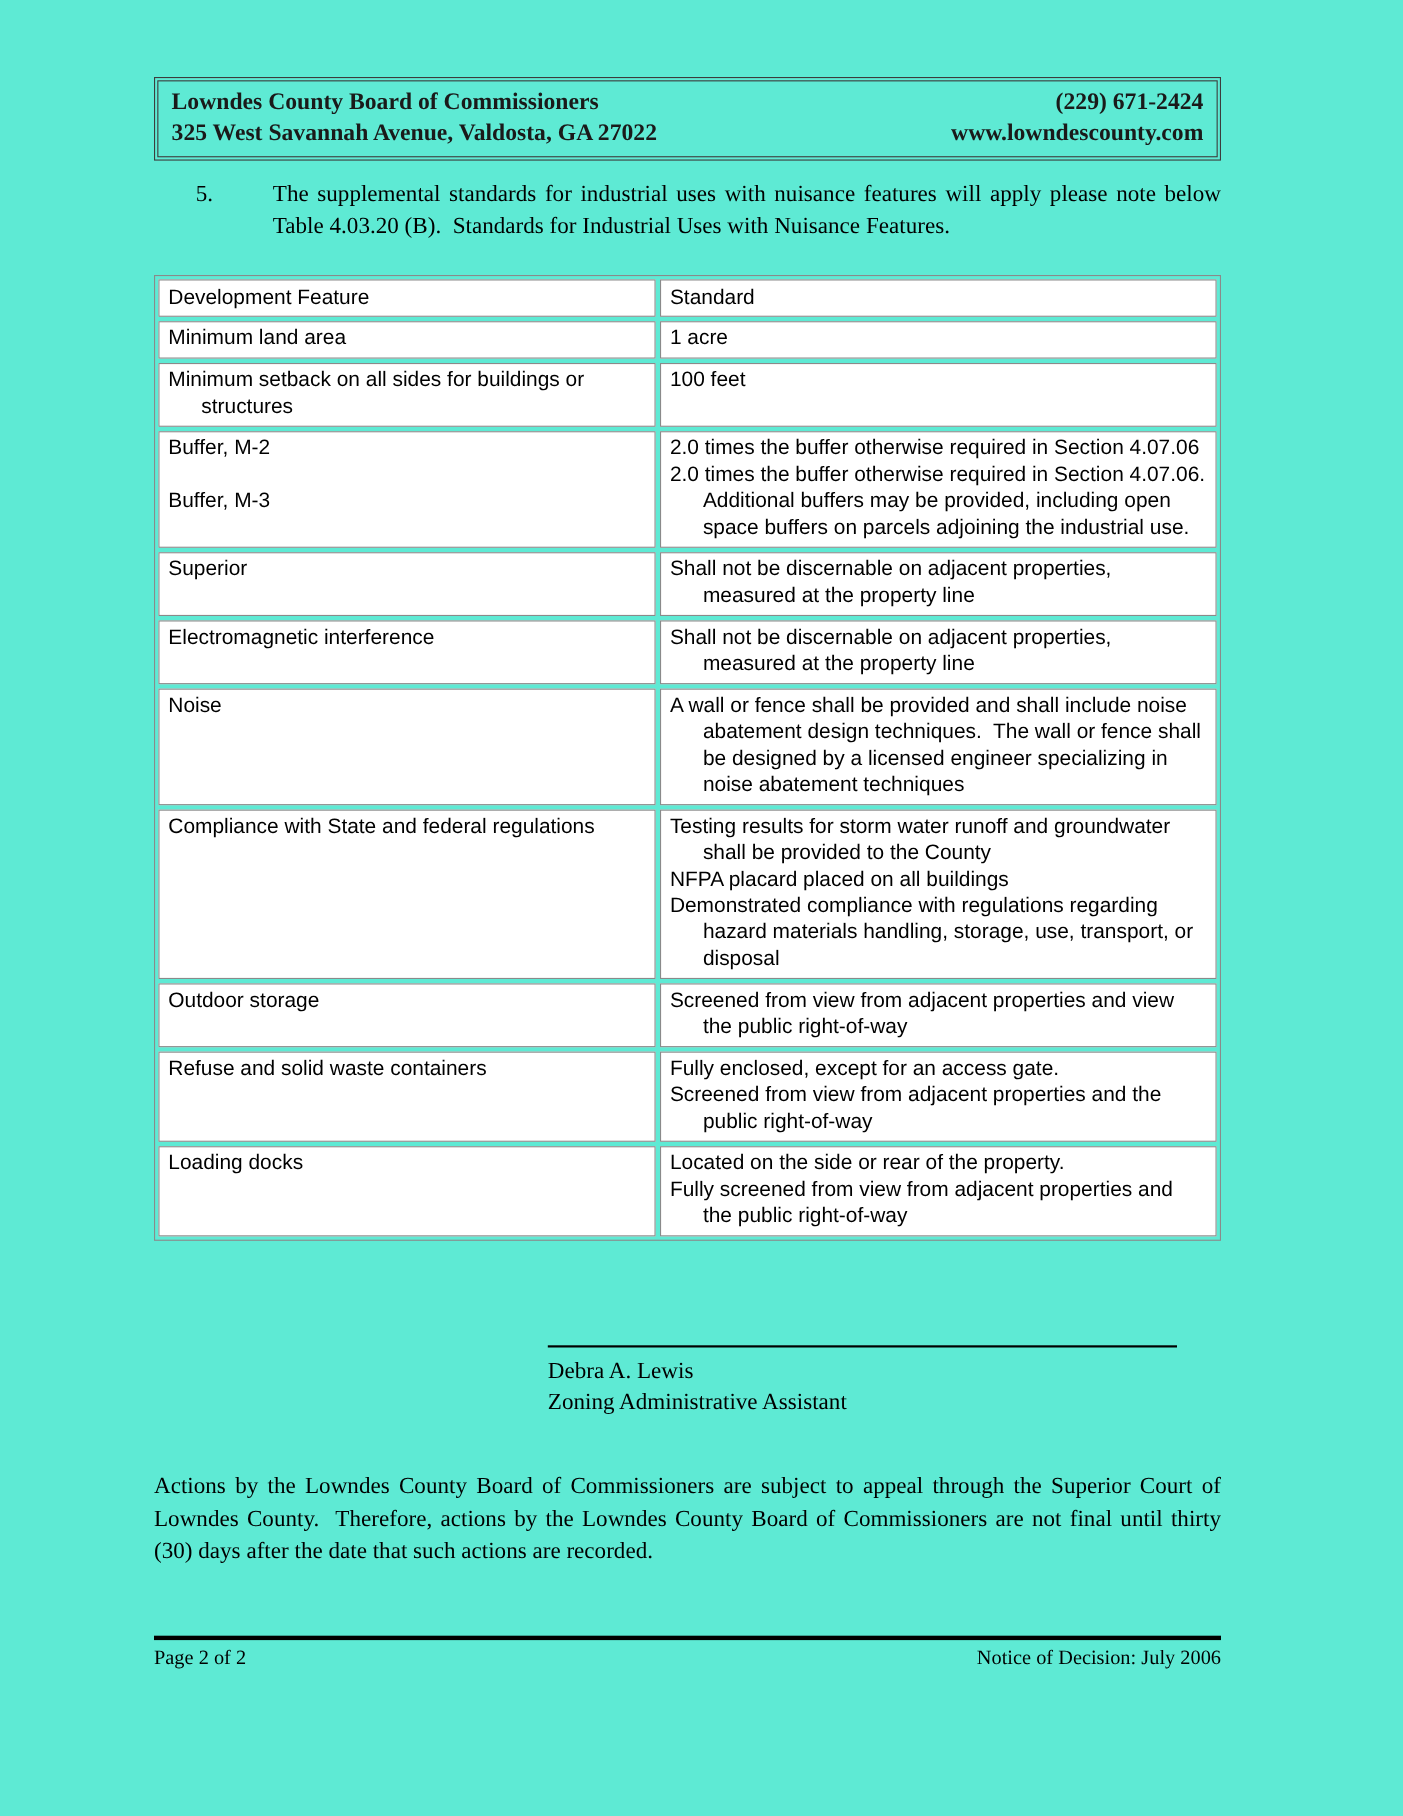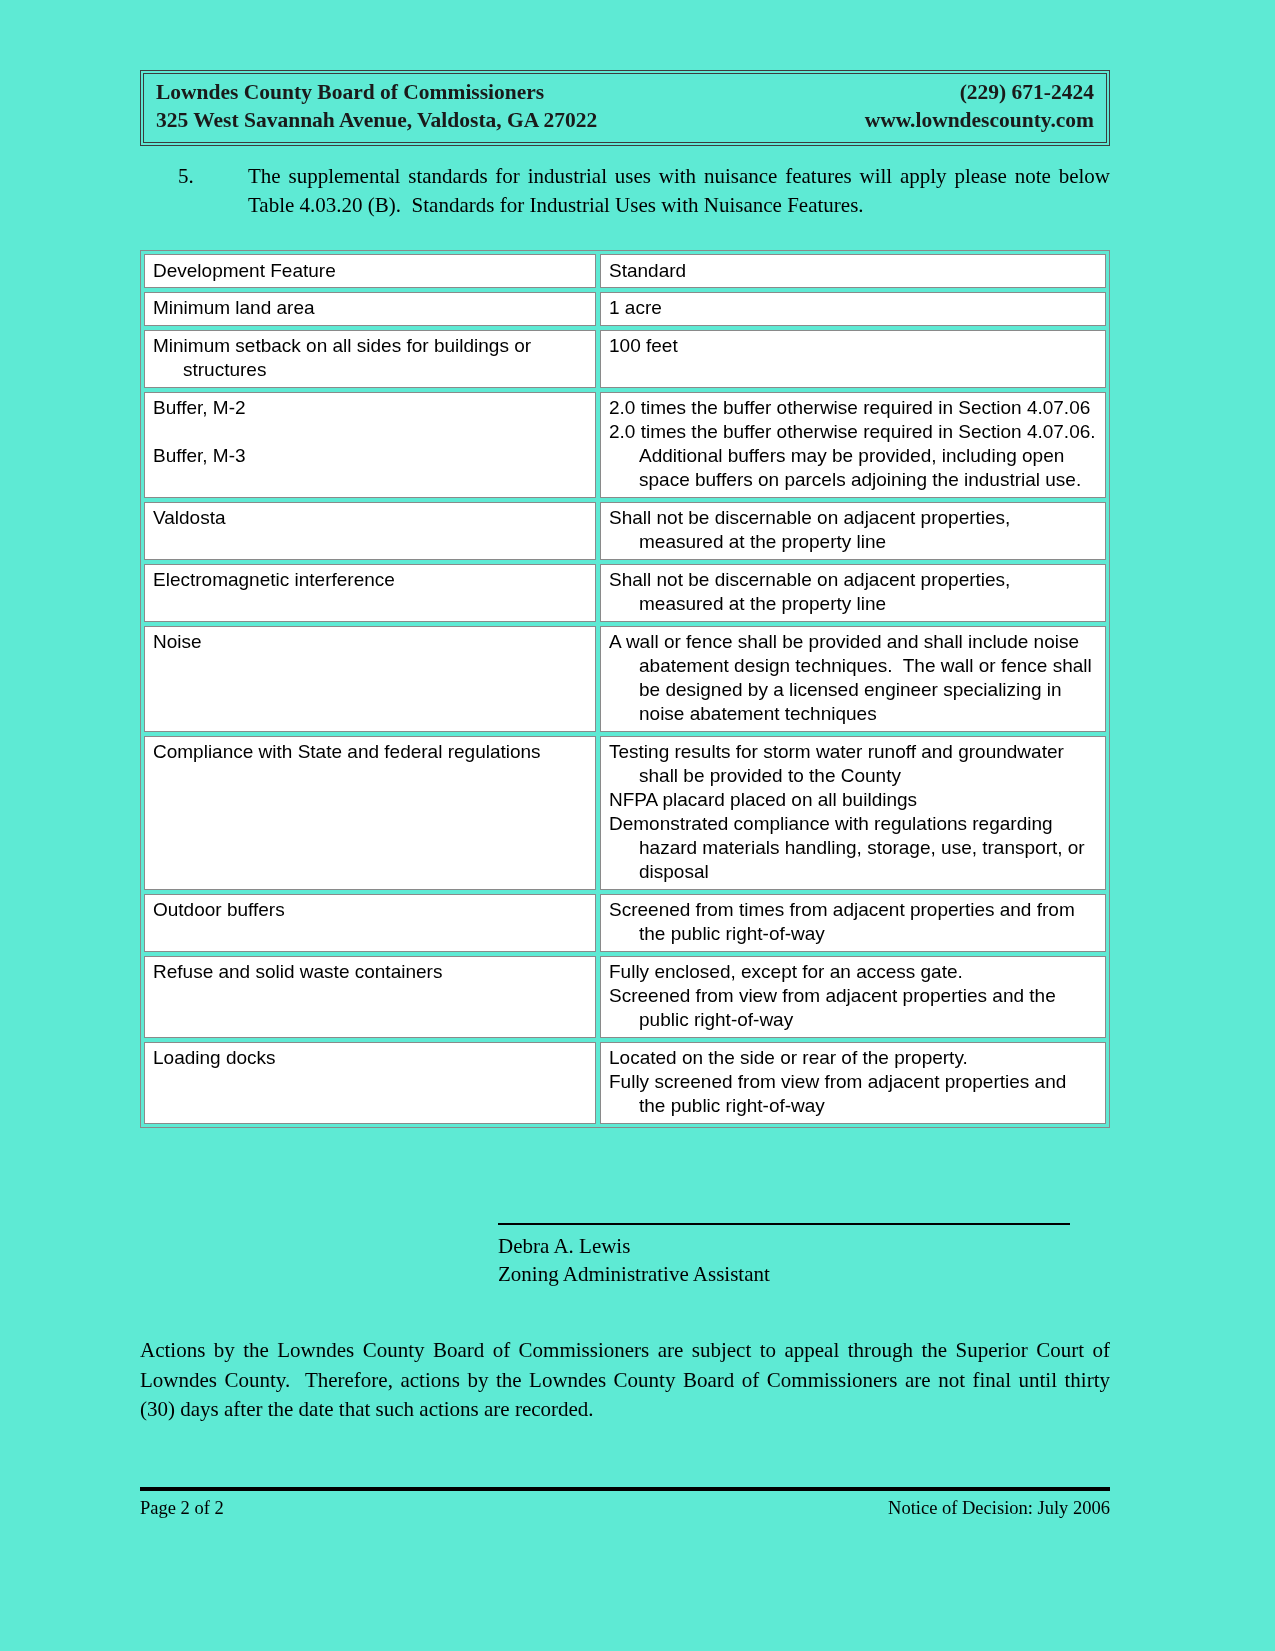--- a/index.html
+++ b/index.html
@@ -123,21 +123,21 @@
           <div class="hang blank"></div>
           <div class="hang">Buffer, M-3</div>
         </div>
         <div class="t-cell">
           <div class="hang">2.0 times the buffer otherwise required in Section 4.07.06</div>
           <div class="hang">2.0 times the buffer otherwise required in Section 4.07.06.  Additional buffers may be provided, including open space buffers on parcels adjoining the industrial use.</div>
         </div>
       </div>
       <div class="t-row">
         <div class="t-cell">
-          <div class="hang">Valdosta</div>
+          <div class="hang">Superior</div>
         </div>
         <div class="t-cell">
           <div class="hang">Shall not be discernable on adjacent properties, measured at the property line</div>
         </div>
       </div>
       <div class="t-row">
         <div class="t-cell">
           <div class="hang">Electromagnetic interference</div>
         </div>
         <div class="t-cell">
@@ -157,24 +157,24 @@
           <div class="hang">Compliance with State and federal regulations</div>
         </div>
         <div class="t-cell">
           <div class="hang">Testing results for storm water runoff and groundwater shall be provided to the County</div>
           <div class="hang">NFPA placard placed on all buildings</div>
           <div class="hang">Demonstrated compliance with regulations regarding hazard materials handling, storage, use, transport, or disposal</div>
         </div>
       </div>
       <div class="t-row">
         <div class="t-cell">
-          <div class="hang">Outdoor buffers</div>
-        </div>
-        <div class="t-cell">
-          <div class="hang">Screened from times from adjacent properties and from the public right-of-way</div>
+          <div class="hang">Outdoor storage</div>
+        </div>
+        <div class="t-cell">
+          <div class="hang">Screened from view from adjacent properties and view the public right-of-way</div>
         </div>
       </div>
       <div class="t-row">
         <div class="t-cell">
           <div class="hang">Refuse and solid waste containers</div>
         </div>
         <div class="t-cell">
           <div class="hang">Fully enclosed, except for an access gate.</div>
           <div class="hang">Screened from view from adjacent properties and the public right-of-way</div>
         </div>

